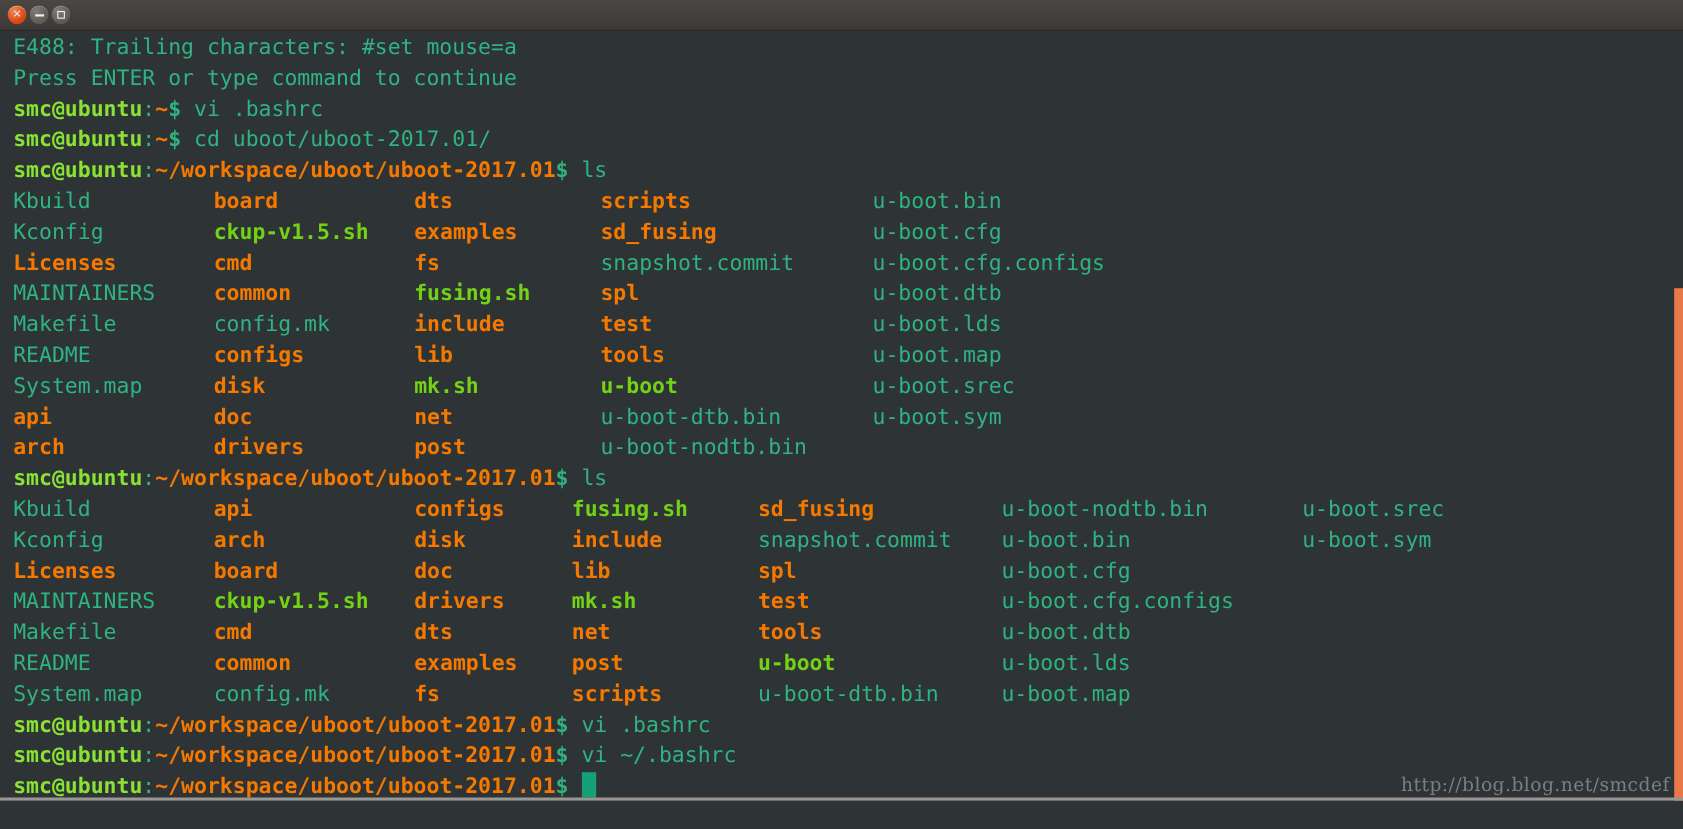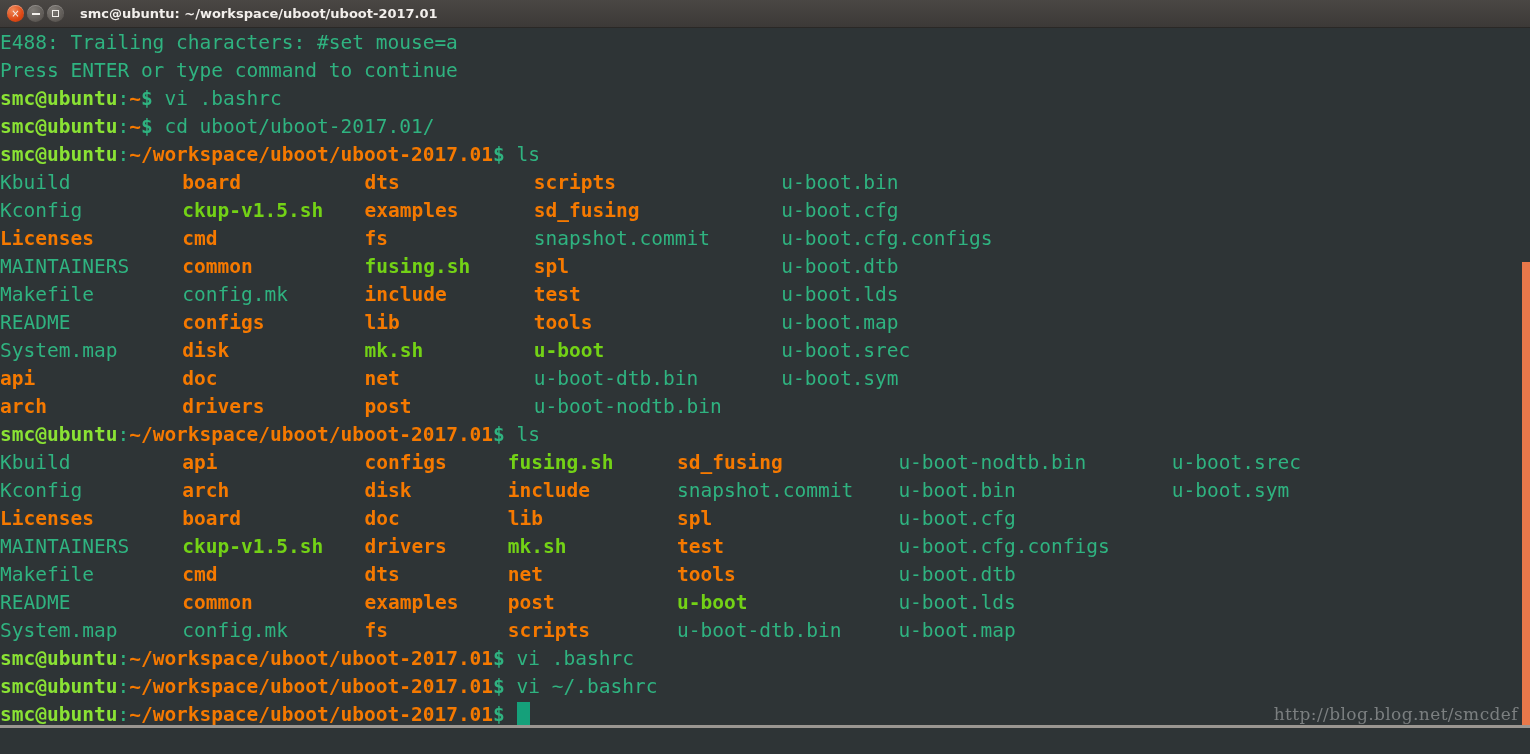--- a/index.html
+++ b/index.html
@@ -96,21 +96,21 @@
   
   .term {
     position: relative;
     width: 1530px;
     height: 700px;
     background: #2e3436;
     overflow: hidden;
   }
   .rows {
     position: absolute;
-    left: 0;
+    left: 12px;
     top: 1px;
     font-family: "DejaVu Sans Mono", monospace;
     font-size: 19.5px;
     line-height: 28px;
     white-space: pre;
   }
   .row { height: 28px; }
 
   
   .c-green   { color: #2fb380; }            
@@ -175,21 +175,20 @@
   <div class="titlebar">
     <div class="wbtn close">
       <span class="glyph">×</span>
     </div>
     <div class="wbtn min">
       <span class="glyph"></span>
     </div>
     <div class="wbtn max">
       <span class="glyph"></span>
     </div>
-    <div class="title-text">smc@ubuntu: ~/workspace/uboot/uboot-2017.01</div>
   </div>
 
 
   <div class="term">
     <div class="rows" id="rows"><div class="row"><span class="cell c-green">E488: Trailing characters: #set mouse=a</span></div><div class="row"><span class="cell c-green">Press ENTER or type command to continue</span></div><div class="row"><span class="cell c-bgreen">smc@ubuntu</span><span class="cell c-green">:</span><span class="cell c-orange">~</span><span class="cell c-dollar">$</span><span class="cell c-green"> vi .bashrc</span></div><div class="row"><span class="cell c-bgreen">smc@ubuntu</span><span class="cell c-green">:</span><span class="cell c-orange">~</span><span class="cell c-dollar">$</span><span class="cell c-green"> cd uboot/uboot-2017.01/</span></div><div class="row"><span class="cell c-bgreen">smc@ubuntu</span><span class="cell c-green">:</span><span class="cell c-orange">~/workspace/uboot/uboot-2017.01</span><span class="cell c-dollar">$</span><span class="cell c-green"> ls</span></div><div class="row" style="position: relative;"><span class="cell c-green" style="position: absolute; left: 0px;">Kbuild</span><span class="cell c-blue" style="position: absolute; left: 182.28px;">board</span><span class="cell c-blue" style="position: absolute; left: 364.56px;">dts</span><span class="cell c-blue" style="position: absolute; left: 533.82px;">scripts</span><span class="cell c-green" style="position: absolute; left: 781.2px;">u-boot.bin</span></div><div class="row" style="position: relative;"><span class="cell c-green" style="position: absolute; left: 0px;">Kconfig</span><span class="cell c-lgreen" style="position: absolute; left: 182.28px;">ckup-v1.5.sh</span><span class="cell c-blue" style="position: absolute; left: 364.56px;">examples</span><span class="cell c-blue" style="position: absolute; left: 533.82px;">sd_fusing</span><span class="cell c-green" style="position: absolute; left: 781.2px;">u-boot.cfg</span></div><div class="row" style="position: relative;"><span class="cell c-blue" style="position: absolute; left: 0px;">Licenses</span><span class="cell c-blue" style="position: absolute; left: 182.28px;">cmd</span><span class="cell c-blue" style="position: absolute; left: 364.56px;">fs</span><span class="cell c-green" style="position: absolute; left: 533.82px;">snapshot.commit</span><span class="cell c-green" style="position: absolute; left: 781.2px;">u-boot.cfg.configs</span></div><div class="row" style="position: relative;"><span class="cell c-green" style="position: absolute; left: 0px;">MAINTAINERS</span><span class="cell c-blue" style="position: absolute; left: 182.28px;">common</span><span class="cell c-lgreen" style="position: absolute; left: 364.56px;">fusing.sh</span><span class="cell c-blue" style="position: absolute; left: 533.82px;">spl</span><span class="cell c-green" style="position: absolute; left: 781.2px;">u-boot.dtb</span></div><div class="row" style="position: relative;"><span class="cell c-green" style="position: absolute; left: 0px;">Makefile</span><span class="cell c-green" style="position: absolute; left: 182.28px;">config.mk</span><span class="cell c-blue" style="position: absolute; left: 364.56px;">include</span><span class="cell c-blue" style="position: absolute; left: 533.82px;">test</span><span class="cell c-green" style="position: absolute; left: 781.2px;">u-boot.lds</span></div><div class="row" style="position: relative;"><span class="cell c-green" style="position: absolute; left: 0px;">README</span><span class="cell c-blue" style="position: absolute; left: 182.28px;">configs</span><span class="cell c-blue" style="position: absolute; left: 364.56px;">lib</span><span class="cell c-blue" style="position: absolute; left: 533.82px;">tools</span><span class="cell c-green" style="position: absolute; left: 781.2px;">u-boot.map</span></div><div class="row" style="position: relative;"><span class="cell c-green" style="position: absolute; left: 0px;">System.map</span><span class="cell c-blue" style="position: absolute; left: 182.28px;">disk</span><span class="cell c-lgreen" style="position: absolute; left: 364.56px;">mk.sh</span><span class="cell c-lgreen" style="position: absolute; left: 533.82px;">u-boot</span><span class="cell c-green" style="position: absolute; left: 781.2px;">u-boot.srec</span></div><div class="row" style="position: relative;"><span class="cell c-blue" style="position: absolute; left: 0px;">api</span><span class="cell c-blue" style="position: absolute; left: 182.28px;">doc</span><span class="cell c-blue" style="position: absolute; left: 364.56px;">net</span><span class="cell c-green" style="position: absolute; left: 533.82px;">u-boot-dtb.bin</span><span class="cell c-green" style="position: absolute; left: 781.2px;">u-boot.sym</span></div><div class="row" style="position: relative;"><span class="cell c-blue" style="position: absolute; left: 0px;">arch</span><span class="cell c-blue" style="position: absolute; left: 182.28px;">drivers</span><span class="cell c-blue" style="position: absolute; left: 364.56px;">post</span><span class="cell c-green" style="position: absolute; left: 533.82px;">u-boot-nodtb.bin</span></div><div class="row"><span class="cell c-bgreen">smc@ubuntu</span><span class="cell c-green">:</span><span class="cell c-orange">~/workspace/uboot/uboot-2017.01</span><span class="cell c-dollar">$</span><span class="cell c-green"> ls</span></div><div class="row" style="position: relative;"><span class="cell c-green" style="position: absolute; left: 0px;">Kbuild</span><span class="cell c-blue" style="position: absolute; left: 182.28px;">api</span><span class="cell c-blue" style="position: absolute; left: 364.56px;">configs</span><span class="cell c-lgreen" style="position: absolute; left: 507.78px;">fusing.sh</span><span class="cell c-blue" style="position: absolute; left: 677.04px;">sd_fusing</span><span class="cell c-green" style="position: absolute; left: 898.38px;">u-boot-nodtb.bin</span><span class="cell c-green" style="position: absolute; left: 1171.8px;">u-boot.srec</span></div><div class="row" style="position: relative;"><span class="cell c-green" style="position: absolute; left: 0px;">Kconfig</span><span class="cell c-blue" style="position: absolute; left: 182.28px;">arch</span><span class="cell c-blue" style="position: absolute; left: 364.56px;">disk</span><span class="cell c-blue" style="position: absolute; left: 507.78px;">include</span><span class="cell c-green" style="position: absolute; left: 677.04px;">snapshot.commit</span><span class="cell c-green" style="position: absolute; left: 898.38px;">u-boot.bin</span><span class="cell c-green" style="position: absolute; left: 1171.8px;">u-boot.sym</span></div><div class="row" style="position: relative;"><span class="cell c-blue" style="position: absolute; left: 0px;">Licenses</span><span class="cell c-blue" style="position: absolute; left: 182.28px;">board</span><span class="cell c-blue" style="position: absolute; left: 364.56px;">doc</span><span class="cell c-blue" style="position: absolute; left: 507.78px;">lib</span><span class="cell c-blue" style="position: absolute; left: 677.04px;">spl</span><span class="cell c-green" style="position: absolute; left: 898.38px;">u-boot.cfg</span></div><div class="row" style="position: relative;"><span class="cell c-green" style="position: absolute; left: 0px;">MAINTAINERS</span><span class="cell c-lgreen" style="position: absolute; left: 182.28px;">ckup-v1.5.sh</span><span class="cell c-blue" style="position: absolute; left: 364.56px;">drivers</span><span class="cell c-lgreen" style="position: absolute; left: 507.78px;">mk.sh</span><span class="cell c-blue" style="position: absolute; left: 677.04px;">test</span><span class="cell c-green" style="position: absolute; left: 898.38px;">u-boot.cfg.configs</span></div><div class="row" style="position: relative;"><span class="cell c-green" style="position: absolute; left: 0px;">Makefile</span><span class="cell c-blue" style="position: absolute; left: 182.28px;">cmd</span><span class="cell c-blue" style="position: absolute; left: 364.56px;">dts</span><span class="cell c-blue" style="position: absolute; left: 507.78px;">net</span><span class="cell c-blue" style="position: absolute; left: 677.04px;">tools</span><span class="cell c-green" style="position: absolute; left: 898.38px;">u-boot.dtb</span></div><div class="row" style="position: relative;"><span class="cell c-green" style="position: absolute; left: 0px;">README</span><span class="cell c-blue" style="position: absolute; left: 182.28px;">common</span><span class="cell c-blue" style="position: absolute; left: 364.56px;">examples</span><span class="cell c-blue" style="position: absolute; left: 507.78px;">post</span><span class="cell c-lgreen" style="position: absolute; left: 677.04px;">u-boot</span><span class="cell c-green" style="position: absolute; left: 898.38px;">u-boot.lds</span></div><div class="row" style="position: relative;"><span class="cell c-green" style="position: absolute; left: 0px;">System.map</span><span class="cell c-green" style="position: absolute; left: 182.28px;">config.mk</span><span class="cell c-blue" style="position: absolute; left: 364.56px;">fs</span><span class="cell c-blue" style="position: absolute; left: 507.78px;">scripts</span><span class="cell c-green" style="position: absolute; left: 677.04px;">u-boot-dtb.bin</span><span class="cell c-green" style="position: absolute; left: 898.38px;">u-boot.map</span></div><div class="row"><span class="cell c-bgreen">smc@ubuntu</span><span class="cell c-green">:</span><span class="cell c-orange">~/workspace/uboot/uboot-2017.01</span><span class="cell c-dollar">$</span><span class="cell c-green"> vi .bashrc</span></div><div class="row"><span class="cell c-bgreen">smc@ubuntu</span><span class="cell c-green">:</span><span class="cell c-orange">~/workspace/uboot/uboot-2017.01</span><span class="cell c-dollar">$</span><span class="cell c-green"> vi ~/.bashrc</span></div><div class="row"><span class="cell c-bgreen">smc@ubuntu</span><span class="cell c-green">:</span><span class="cell c-orange">~/workspace/uboot/uboot-2017.01</span><span class="cell c-dollar">$</span><span class="cell c-green"> </span><span class="cursor"></span></div></div>
 
     <div class="scrollbar-track">
       <div class="scrollbar-thumb" id="sbthumb" style="top: 234px; height: 466px;"></div>
     </div>
 

